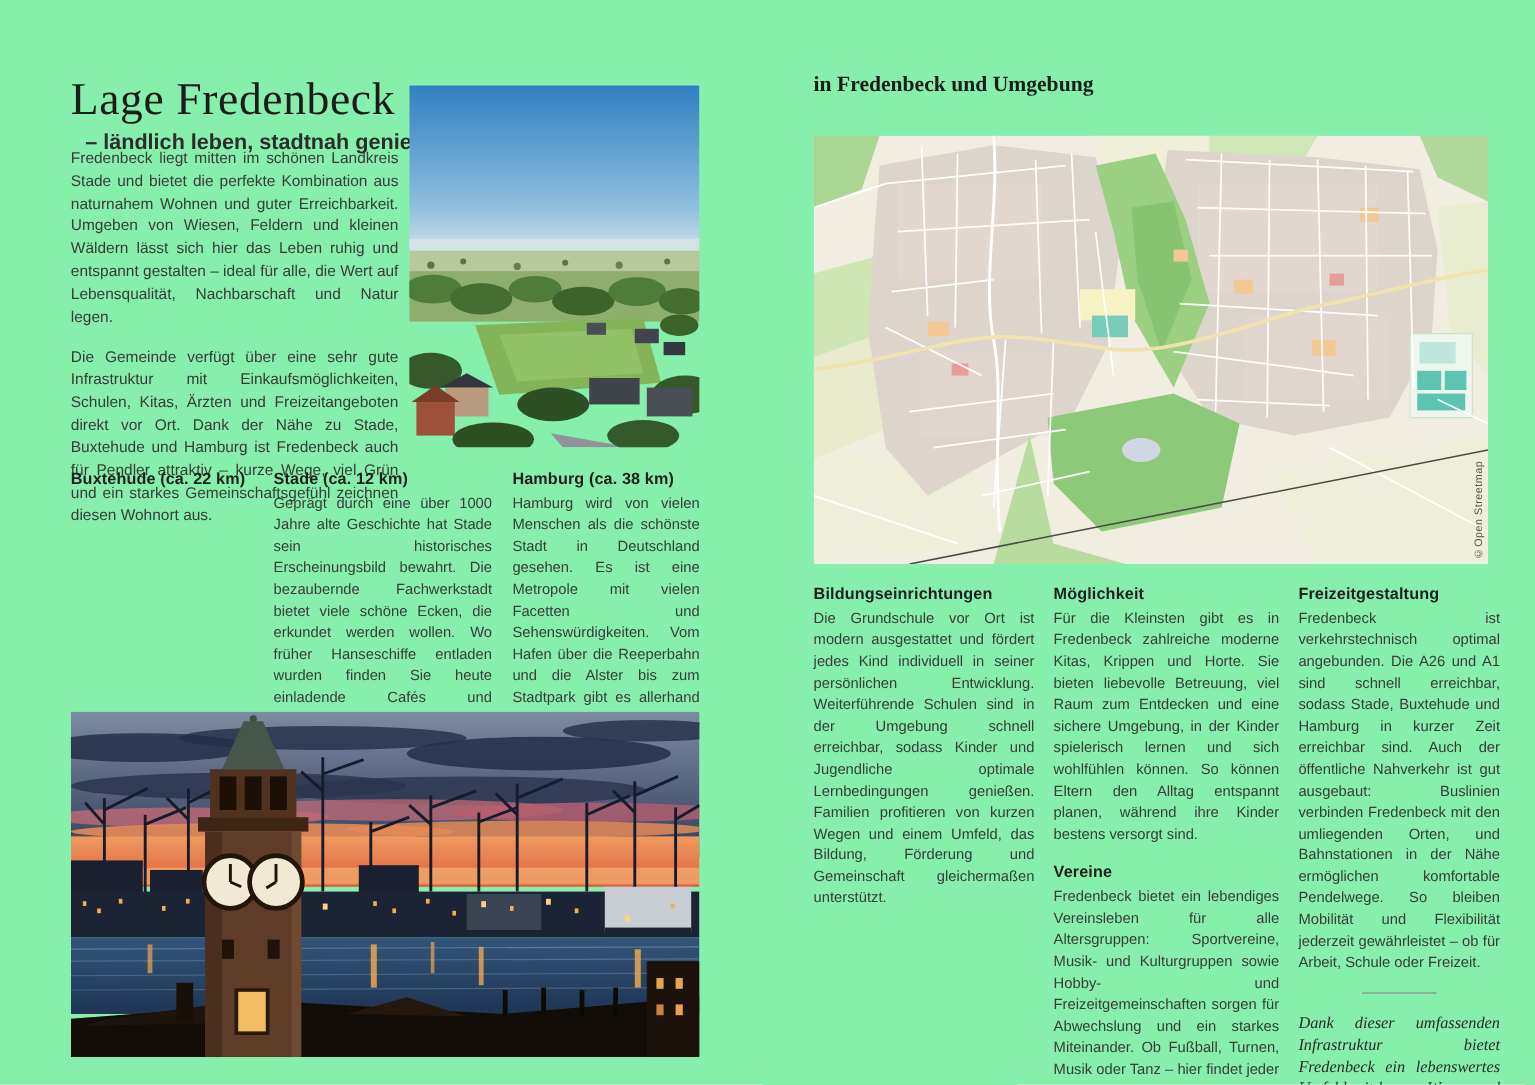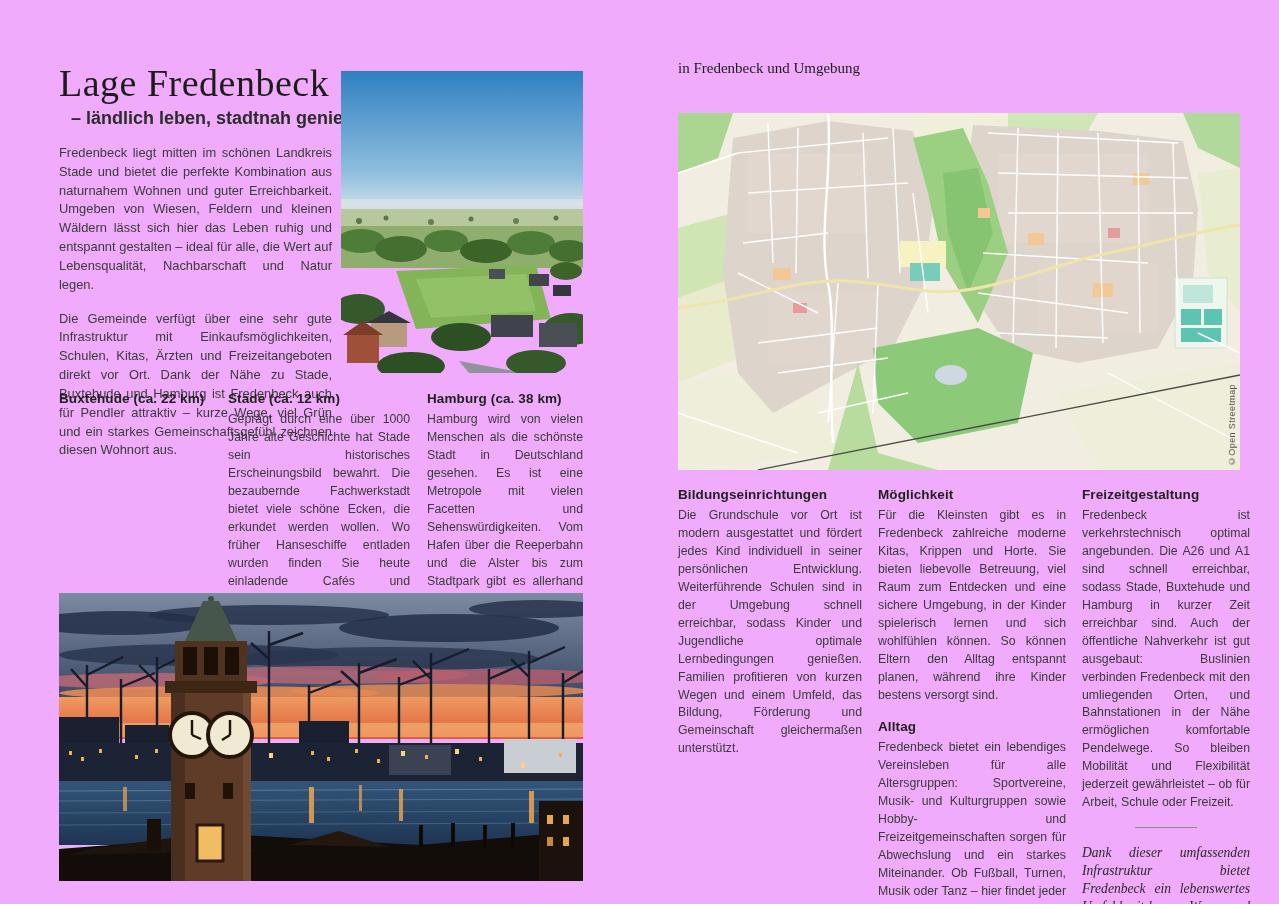--- a/index.html
+++ b/index.html
@@ -1,35 +1,35 @@
 <!DOCTYPE html>
 <html lang="de"><head>
 <meta charset="utf-8">
 <style>
   * { margin:0; padding:0; box-sizing:border-box; }
   body { background:#fff; font-family:"Liberation Sans", sans-serif; }
-  .canvas { position:relative; width:1279px; height:904px; background:#f0abfc; overflow:hidden; }
+  .canvas { position:relative; width:1279px; height:904px; background:#86efac; overflow:hidden; }
   h1.page-title { font-family:"Liberation Serif", serif; font-weight:400; color:#1c1c1a; line-height:1; }
   h3.sec-head { font-size:13.5px; font-weight:bold; color:#1f1f1d; margin-bottom:5px; letter-spacing:.1px; }
   p.body-txt { font-size:12.3px; line-height:1.46; color:#3b3b39; text-align:justify; hyphens:auto; }
 
   
   .lp-title { position:absolute; left:59px; top:64px; font-size:38px; letter-spacing:.5px; }
   .lp-subtitle { position:absolute; left:71px; top:108px; font-size:18px; font-weight:bold; color:#2c2c2a; }
-  .lp-intro { position:absolute; left:59px; top:144px; width:273px; }
+  .lp-intro { position:absolute; left:59px; top:123px; width:273px; }
   .lp-intro p { font-size:12.9px; line-height:1.46; color:#3b3b39; text-align:justify; hyphens:auto; margin-bottom:15px; }
   .aerial { position:absolute; left:341px; top:71px; width:242px; height:302px; overflow:hidden; }
   .dist-row { position:absolute; left:59px; top:391px; width:524px; display:flex; gap:17px; }
   .dist-col-1 { width:152px; } .dist-col-2 { width:182px; } .dist-col-3 { width:156px; }
   .harbor { position:absolute; left:59px; top:593px; width:524px; height:288px; overflow:hidden; }
 
   
   .rp-titlebar { position:absolute; left:678px; top:60px; display:flex; align-items:baseline; gap:12px; }
   .rp-title { font-size:41px; letter-spacing:.5px; }
-  .rp-title-suffix { font-family:"Liberation Serif", serif; font-size:15px; font-weight:normal; color:#1c1c1a; }
+  .rp-title-suffix { font-family:"Liberation Serif", serif; font-size:18px; font-weight:bold; color:#1c1c1a; }
   .mapbox { position:absolute; left:678px; top:113px; width:562px; height:357px; overflow:hidden; }
   .map-credit { position:absolute; right:3px; bottom:4px; writing-mode:vertical-rl; transform:rotate(180deg);
                 font-size:9px; color:#55554f; letter-spacing:.4px; }
   .rp-cols { position:absolute; left:678px; top:487px; width:572px; display:flex; gap:16px; }
   .rp-col-1 { width:184px; } .rp-col-2 { width:188px; } .rp-col-3 { width:168px; }
   .lead-italic { font-family:"Liberation Serif", serif; font-style:italic; font-size:15.6px; line-height:1.5;
                  color:#2a2a28; text-align:justify; margin-bottom:15px; }
   .rp-col .sec { margin-bottom:15px; }
   .divider { width:62px; border:0; border-top:1.2px solid #8c8c86; margin:14px auto 16px; }
   .closing-italic { font-family:"Liberation Serif", serif; font-style:italic; font-size:13.6px; line-height:1.33;
@@ -348,21 +348,21 @@
           <h3 class="sec-head">Bildungseinrichtungen</h3>
           <p class="body-txt">Die Grundschule vor Ort ist modern ausgestattet und fördert jedes Kind individuell in seiner persönlichen Entwicklung. Weiterführende Schulen sind in der Umgebung schnell erreichbar, sodass Kinder und Jugendliche optimale Lernbedingungen genießen. Familien profitieren von kurzen Wegen und einem Umfeld, das Bildung, Förderung und Gemeinschaft gleichermaßen unterstützt.</p>
         </div>
       </div>
       <div class="rp-col rp-col-2">
         <div class="sec">
           <h3 class="sec-head">Möglichkeit</h3>
           <p class="body-txt">Für die Kleinsten gibt es in Fredenbeck zahlreiche moderne Kitas, Krippen und Horte. Sie bieten liebevolle Betreuung, viel Raum zum Entdecken und eine sichere Umgebung, in der Kinder spielerisch lernen und sich wohlfühlen können. So können Eltern den Alltag entspannt planen, während ihre Kinder bestens versorgt sind.</p>
         </div>
         <div class="sec">
-          <h3 class="sec-head">Alltag</h3>
+          <h3 class="sec-head">Vereine</h3>
           <p class="body-txt">Fredenbeck bietet ein lebendiges Vereinsleben für alle Altersgruppen: Sportvereine, Musik- und Kulturgruppen sowie Hobby- und Freizeitgemeinschaften sorgen für Abwechslung und ein starkes Miteinander. Ob Fußball, Turnen, Musik oder Tanz – hier findet jeder die Möglichkeit, seine Freizeit aktiv zu gestalten und Teil der Gemeinschaft zu sein.</p>
         </div>
       </div>
       <div class="rp-col rp-col-3">
         <div class="sec">
           <h3 class="sec-head">Freizeitgestaltung</h3>
           <p class="body-txt">Fredenbeck ist verkehrstechnisch optimal angebunden. Die A26 und A1 sind schnell erreichbar, sodass Stade, Buxtehude und Hamburg in kurzer Zeit erreichbar sind. Auch der öffentliche Nahverkehr ist gut ausgebaut: Buslinien verbinden Fredenbeck mit den umliegenden Orten, und Bahnstationen in der Nähe ermöglichen komfortable Pendelwege. So bleiben Mobilität und Flexibilität jederzeit gewährleistet – ob für Arbeit, Schule oder Freizeit.</p>
         </div>
         <hr class="divider">
         <p class="closing-italic">Dank dieser umfassenden Infrastruktur bietet Fredenbeck ein lebenswertes Umfeld mit kurzen Wegen und zahlreichen Möglichkeiten für Bildung, Betreuung und Freizeitgestaltung.</p>

